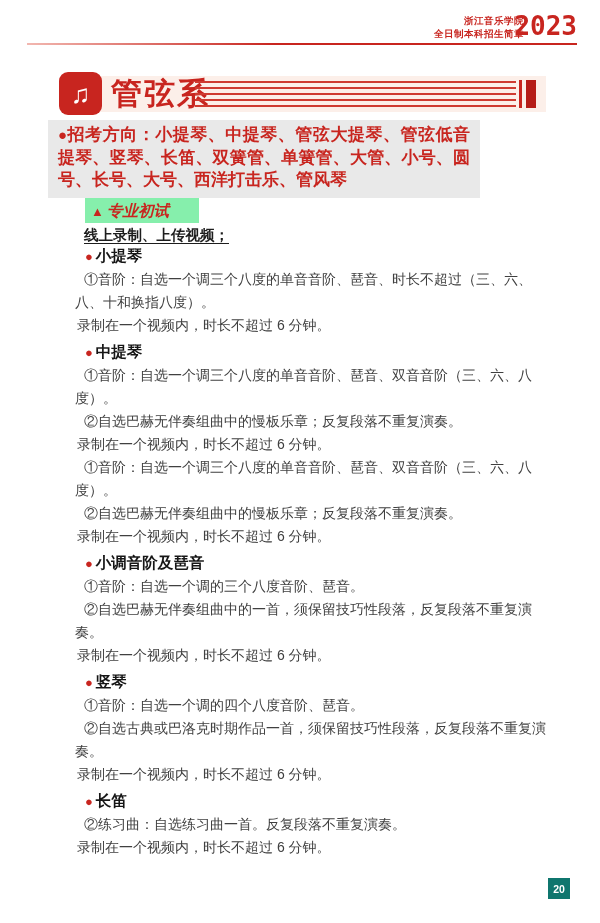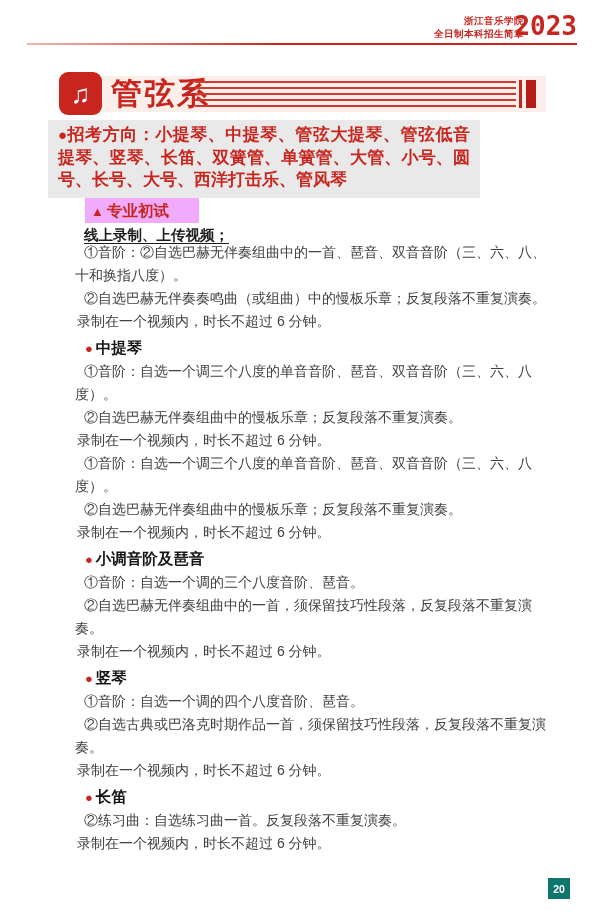--- a/index.html
+++ b/index.html
@@ -26,22 +26,22 @@
   .tb-barthin  { position:absolute; right:24px; top:4px; height:28px; width:3px;  background:#c8251f; }
   .tb-barthick { position:absolute; right:10px; top:4px; height:28px; width:10px; background:#b51d18; }
 
   
   .adm-box { position:absolute; top:120px; left:48px; width:432px; box-sizing:border-box;
              background:#e9e9e9; padding:4px 10px 6px 10px; font-size:17px; line-height:22.5px;
              font-weight:bold; color:#c8251f; text-align:justify; }
   .adm-box .bullet { font-size:15px; }
 
   
-  .stage { position:absolute; top:198px; left:85px; background:#f0abfc; height:25px; line-height:25px;
-           padding:0 30px 0 6px; font-size:15.5px; font-weight:bold; color:#c8251f; white-space:nowrap; }
+  .stage { position:absolute; top:198px; left:85px; background:#86efac; height:25px; line-height:25px;
+           padding:0 30px 0 6px; font-size:15.5px; font-weight:bold; color:#c8251f; white-space:nowrap;font-style:italic; }
   .stage .tri { font-size:13px; margin-right:3px; }
   .instruction { position:absolute; top:226px; left:84px; font-size:14.5px; font-weight:bold; color:#1d1d1d;
                  text-decoration:underline; text-underline-offset:3px; }
 
   
   .sections { position:absolute; top:241px; left:75px; width:472px; }
   section.inst { margin:0; padding:0; }
   h3.iheader { margin:3px 0 0 0; padding:0 0 0 10px; font-size:15.5px; line-height:23px;
                color:#161616; font-weight:bold; }
   h3.iheader .dot { color:#c8251f; font-size:13px; margin-right:3px; }
@@ -78,22 +78,24 @@
     <span class="bullet">●</span><span>招考方向：小提琴、中提琴、管弦大提琴、管弦低音提琴、竖琴、长笛、双簧管、单簧管、大管、小号、圆号、长号、大号、西洋打击乐、管风琴</span>
   </div>
 
   <div class="stage">
     <span class="tri">▲</span><span>专业初试</span>
   </div>
   <div class="instruction">线上录制、上传视频；</div>
 
   <div class="sections" id="sections">
     <section class="inst">
-    <p class="bline num">①音阶：②自选巴赫无伴奏组曲中的一首、琶音、双音音阶（三、六、八、十和换指八度）。</p>
-        <p class="bline num">②自选巴赫无伴奏奏鸣曲（或组曲）中的慢板乐章；反复段落不重复演奏。</p>
+      <h3 class="iheader">
+        <span class="dot">●</span><span class="hname">小提琴</span>
+      </h3>
+    <p class="bline num">①音阶：自选一个调三个八度的单音音阶、琶音、时长不超过（三、六、八、十和换指八度）。</p>
         <p class="bline">录制在一个视频内，时长不超过 6 分钟。</p>
       </section>
 
     <section class="inst">
       <h3 class="iheader">
         <span class="dot">●</span><span class="hname">中提琴</span>
       </h3>
     <p class="bline num">①音阶：自选一个调三个八度的单音音阶、琶音、双音音阶（三、六、八度）。</p>
         <p class="bline num">②自选巴赫无伴奏组曲中的慢板乐章；反复段落不重复演奏。</p>
         <p class="bline">录制在一个视频内，时长不超过 6 分钟。</p>

